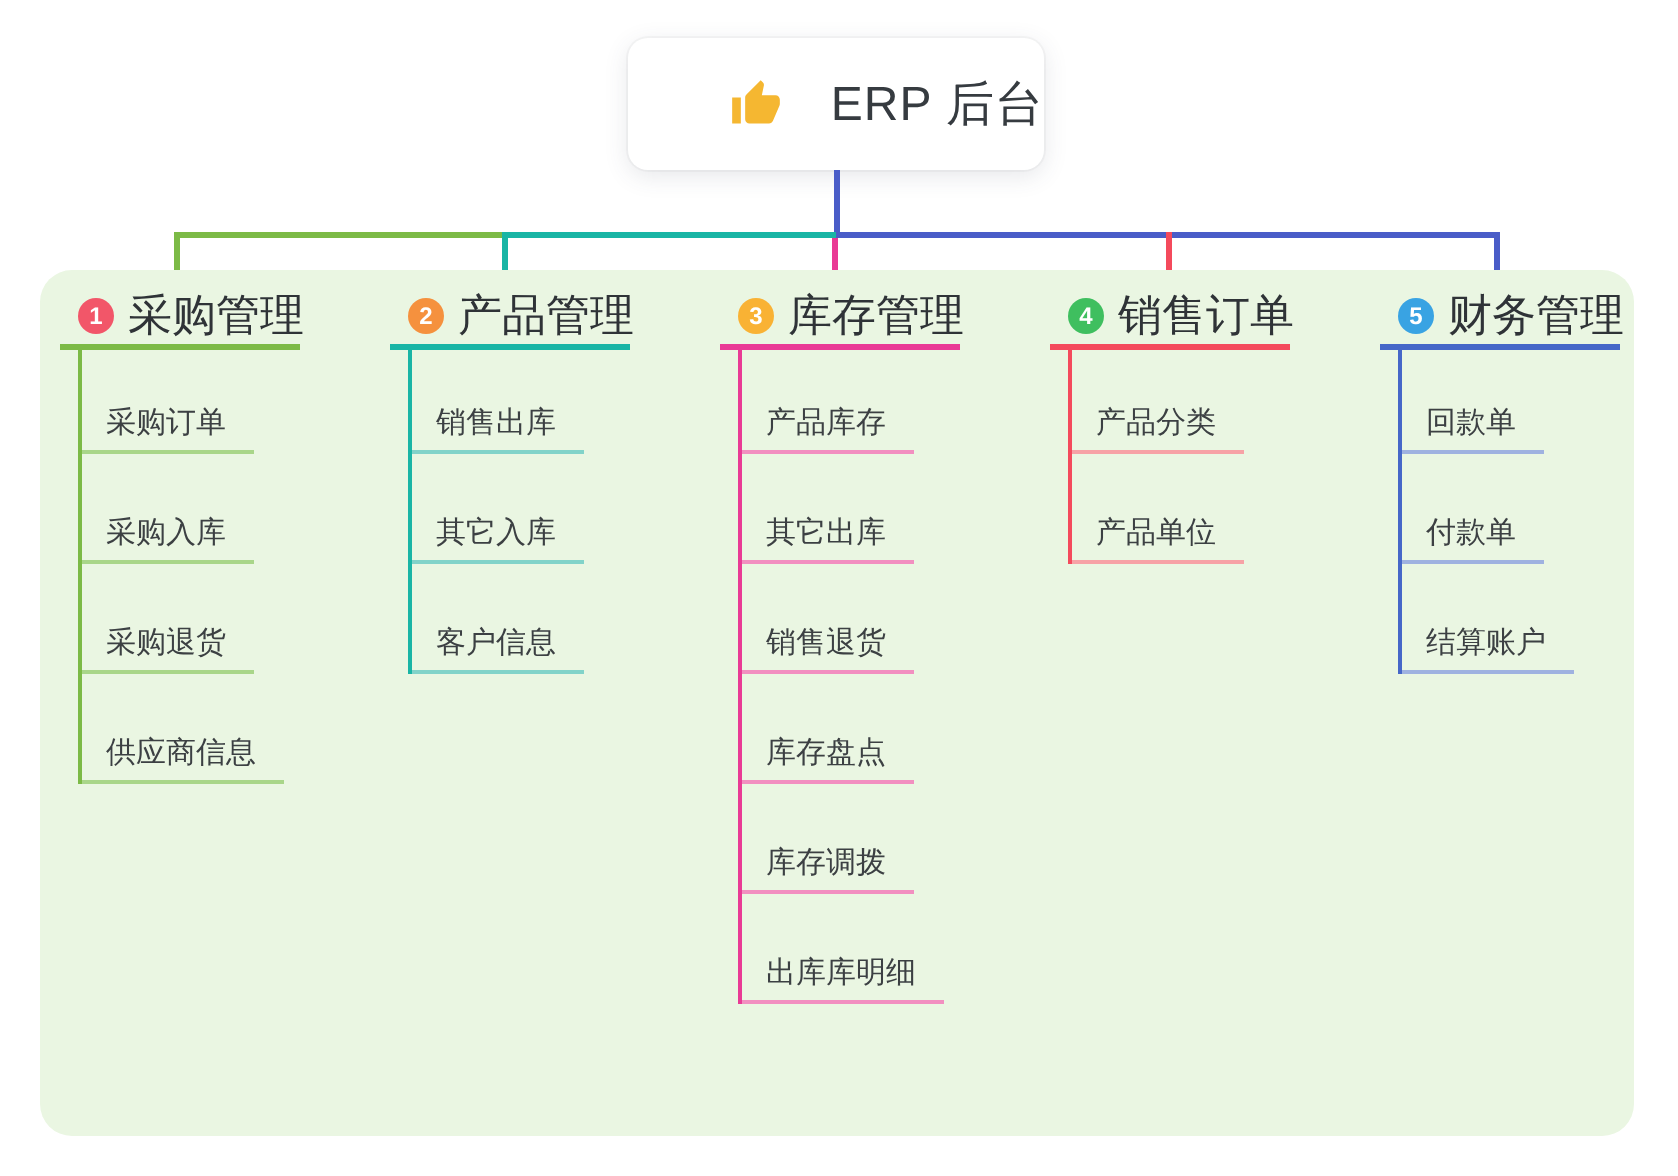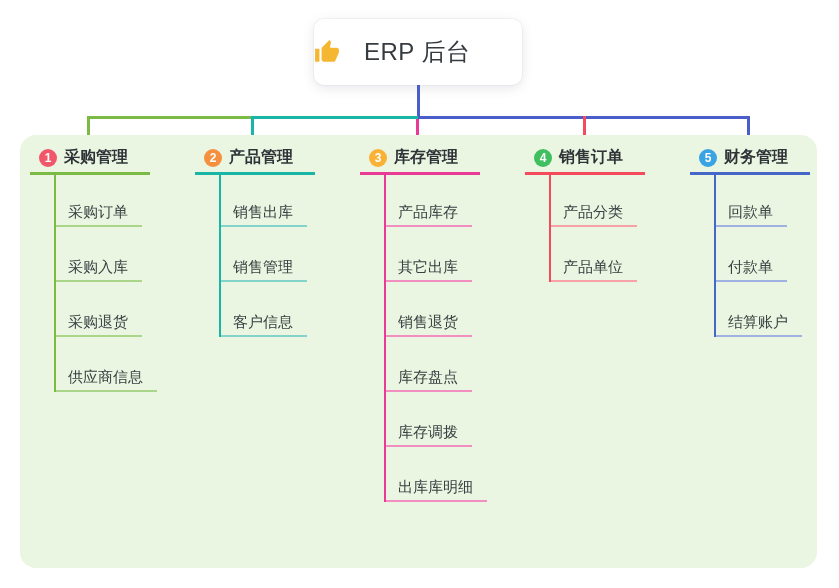--- a/index.html
+++ b/index.html
@@ -1,37 +1,37 @@
 <!DOCTYPE html>
 <html><head>
 <meta charset="utf-8">
 <style>
   html,body{margin:0;padding:0;background:#ffffff;}
   .canvas{position:relative;width:839px;height:588px;background:#ffffff;overflow:hidden;
           font-family:"Liberation Sans","DejaVu Sans",sans-serif;}
   
   .root-card{position:absolute;left:314px;top:19px;width:208px;height:66px;background:#ffffff;
              border-radius:10px;box-shadow:0 3px 12px rgba(60,70,90,.13),0 0 0 1px rgba(0,0,0,.03);
-             display:flex;align-items:center;justify-content:flex-start;gap:24px;}
+             display:flex;align-items:center;justify-content:flex-end;gap:24px;}
   .root-label{font-size:24px;color:#363b40;letter-spacing:.5px;}
   .thumb{display:inline-flex;width:26px;height:26px;}
   
   .hline{position:absolute;height:3px;}
   .vline{position:absolute;width:3px;}
   
   .panel{position:absolute;left:20px;top:135px;width:797px;height:433px;background:#eaf6e2;
          border-radius:16px;}
   
   .branch{position:absolute;top:8px;}
   .btitle{width:120px;height:32px;border-bottom:3px solid var(--c);display:flex;align-items:center;
           padding-left:9px;box-sizing:border-box;}
   .badge{width:18px;height:18px;border-radius:50%;color:#fff;font-size:12px;font-weight:bold;
          display:flex;align-items:center;justify-content:center;flex:0 0 18px;}
-  .btext{margin-left:7px;font-size:16px;font-weight:700;color:#2f3337;white-space:nowrap;}
-  .children{margin-left:24px;border-left:2px solid var(--c);display:flex;flex-direction:column;
+  .btext{margin-left:7px;font-size:22px;font-weight:400;color:#2f3337;white-space:nowrap;}
+  .children{margin-left:9px;border-left:2px solid var(--c);display:flex;flex-direction:column;
             align-items:flex-start;}
   .child{padding:30px 14px 3px 12px;border-bottom:2px solid var(--cl);font-size:15px;
          line-height:20px;color:#3c4043;white-space:nowrap;}
   .child:first-child{padding-top:27px;}
 </style>
 </head>
 <body>
 
 <div class="canvas">
 
@@ -67,21 +67,21 @@
           <div class="child">供应商信息</div>
         </div>
       </div>
       <div class="branch" style="left: 175px; --c: #19b5a5; --cl: #82d3c9;">
         <div class="btitle">
           <span class="badge" style="background: rgb(245, 145, 62);">2</span>
           <span class="btext">产品管理</span>
         </div>
         <div class="children">
           <div class="child">销售出库</div>
-          <div class="child">销售管理</div>
+          <div class="child">其它入库</div>
           <div class="child">客户信息</div>
         </div>
       </div>
       <div class="branch" style="left: 340px; --c: #e93a95; --cl: #f28fc0;">
         <div class="btitle">
           <span class="badge" style="background: rgb(249, 178, 52);">3</span>
           <span class="btext">库存管理</span>
         </div>
         <div class="children">
           <div class="child">产品库存</div>

